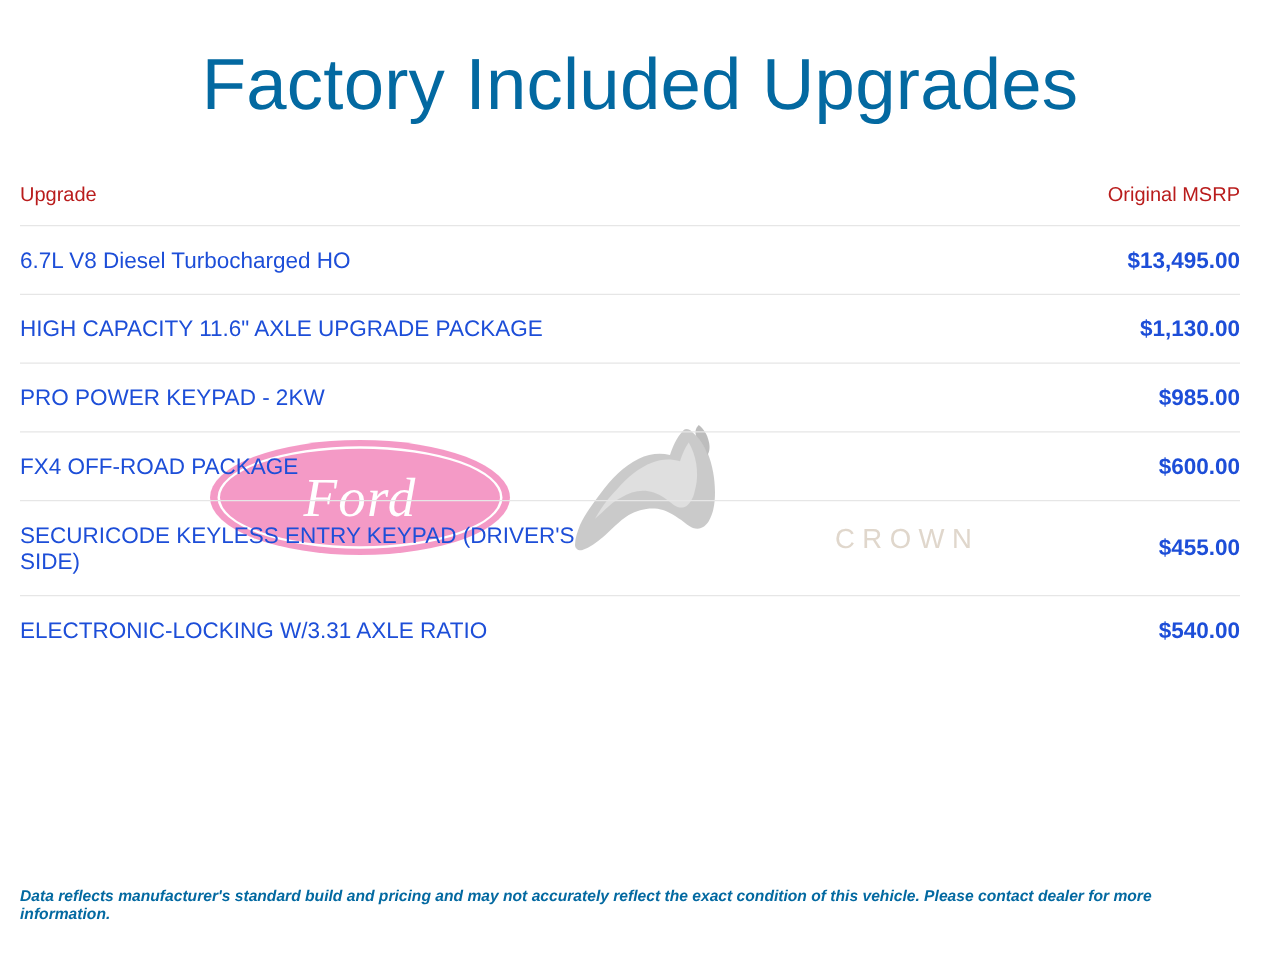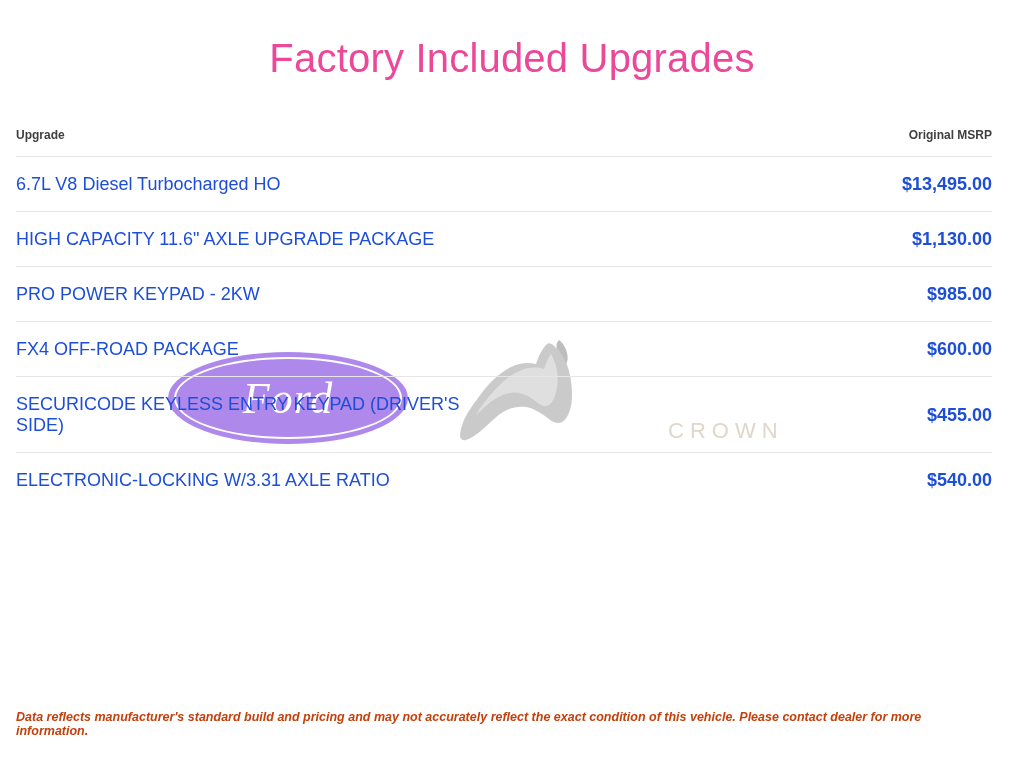--- a/index.html
+++ b/index.html
@@ -31,21 +31,21 @@
     z-index: 0;
   }
 
   .wm-ford {
     position: absolute;
     left: 168px;
     top: 12px;
     width: 240px;
     height: 92px;
     border-radius: 50% / 50%;
-    background: #6d28d9;
+    background: #ec4899;
     opacity: .55;
     display: flex;
     align-items: center;
     justify-content: center;
   }
   .wm-ford-inner {
     width: 224px;
     height: 78px;
     border-radius: 50% / 50%;
     border: 2px solid #ffffff;
@@ -93,40 +93,40 @@
   
   .content {
     position: relative;
     z-index: 2;
     padding: 0 16px;
     box-sizing: border-box;
   }
 
   .title {
     text-align: center;
-    font-size: 40px;
+    font-size: 58px;
     font-weight: normal;
-    color: #ec4899;
+    color: #0369a1;
     margin: 0;
     padding-top: 36px;
     letter-spacing: .2px;
     line-height: 1.1;
   }
 
   table.upgrades {
     width: 976px;
     margin-top: 48px;
     border-collapse: collapse;
     table-layout: fixed;
   }
 
   table.upgrades th {
-    font-size: 12px;
-    font-weight: bold;
-    color: #404040;
+    font-size: 16px;
+    font-weight: normal;
+    color: #b91c1c;
     padding: 0 0 14px 0;
     text-align: left;
     border: none;
   }
   table.upgrades th.right { text-align: right; margin-top: 44px; }
 
   table.upgrades td {
     padding: 17px 0 16px 0;
     border-top: 1px solid #e6e6e6;
     font-size: 18px;
@@ -144,21 +144,21 @@
   }
 
   .disclaimer {
     position: absolute;
     left: 16px;
     top: 710px;
     width: 980px;
     font-size: 12.5px;
     font-style: italic;
     font-weight: bold;
-    color: #c2410c;
+    color: #0369a1;
     z-index: 2;
   }
 </style>
 </head>
 <body>
 
 <div id="page">
 
   <div class="watermark">
     <div class="wm-ford">

